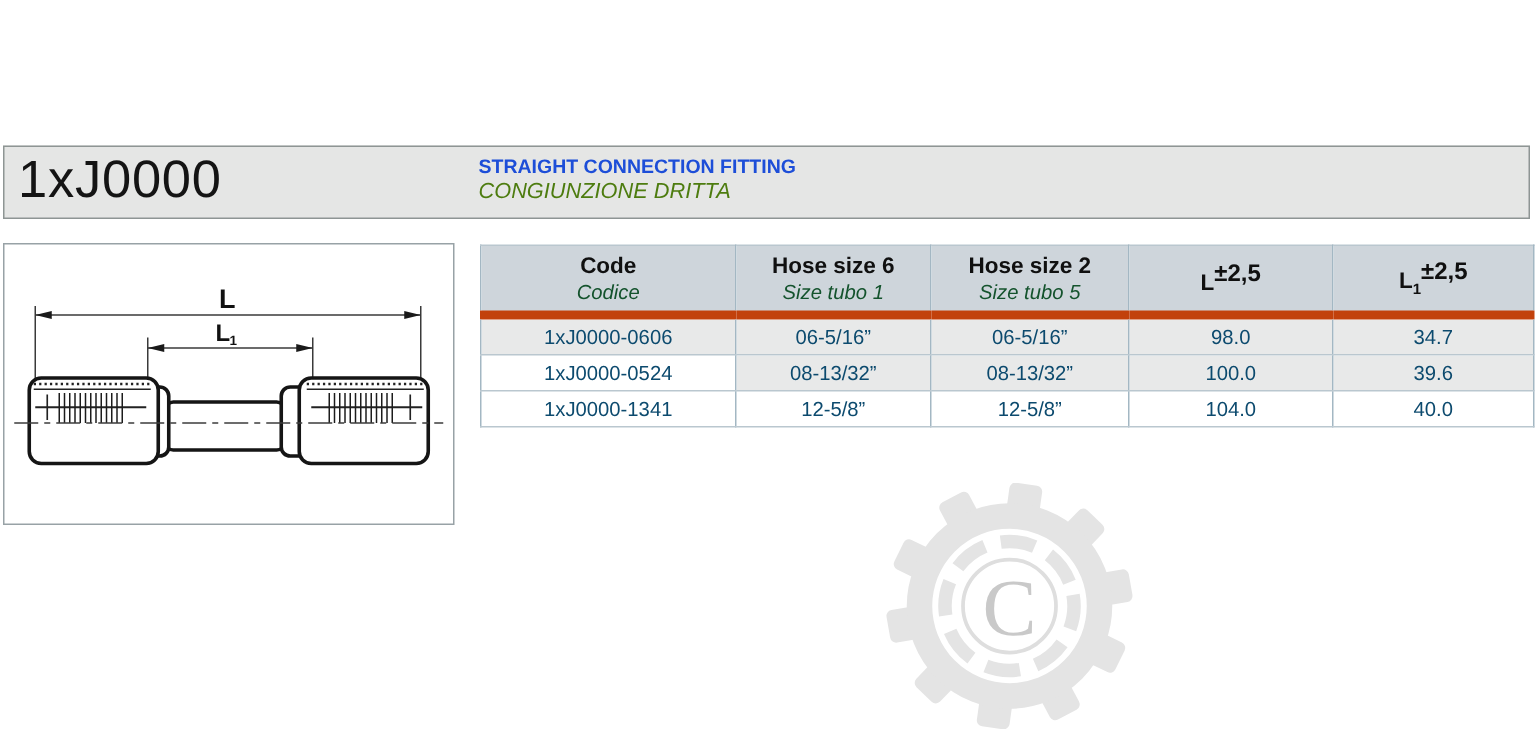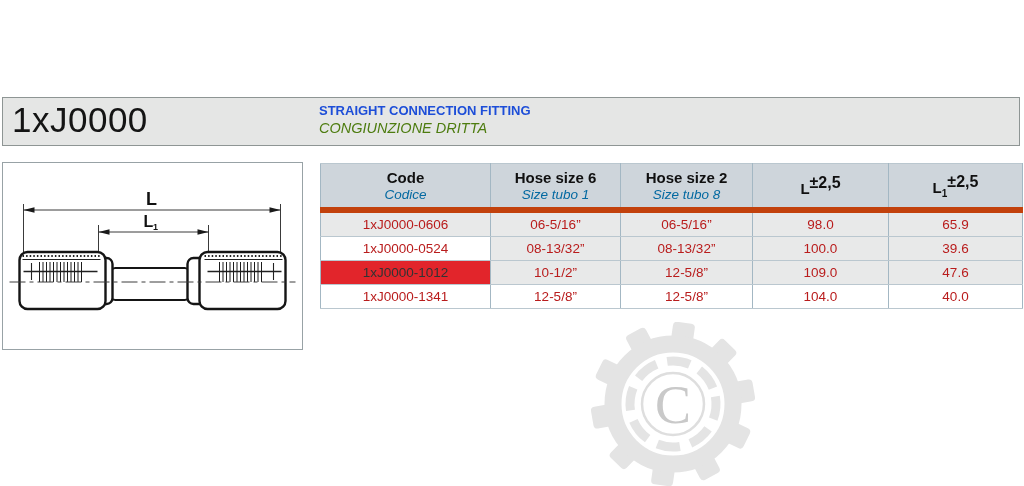--- a/index.html
+++ b/index.html
@@ -35,24 +35,24 @@
   .spec th,.spec td{
     border-left:1px solid #a3b7c3;border-right:1px solid #a3b7c3;
     border-top:1px solid #bac7cf;border-bottom:1px solid #bac7cf;
     text-align:center;vertical-align:middle;padding:0;
     overflow:hidden;white-space:nowrap;
   }
   .spec th{
     background:#ced5db;height:43px;font-size:15px;color:#101010;
     border-bottom:6px solid #c2410c;font-weight:bold;
   }
-  .spec th .sublabel{display:block;font-weight:normal;font-style:italic;font-size:13.5px;color:#0369a1;margin-top:1px;}
+  .spec th .sublabel{display:block;font-weight:normal;font-style:italic;font-size:13.5px;color:#14532d;margin-top:1px;}
   .spec th sup{font-size:16px;font-weight:bold;}
   .spec th sub{font-size:10px;font-weight:bold;}
-  .spec td{height:23px;font-size:13.5px;color:#b91c1c;}
+  .spec td{height:23px;font-size:13.5px;color:#0c4a6e;}
   tr.row-gray td{background:#e8e9e9;}
   tr.row-white td{background:transparent;}
   td.code-bg-white{background:#ffffff !important;}
   td.code-bg-gray{background:#e8e9e9 !important;}
   td.code-bg-red{background:#e2252b !important;color:#333;}
 
   
   .watermark{position:absolute;left:588px;top:322px;width:170px;height:164px;z-index:1;}
   .watermark text{font-family:"Liberation Serif","DejaVu Serif",serif;}
 </style>
@@ -177,51 +177,44 @@
       <th>
         <span>Code</span>
         <span class="sublabel">Codice</span>
       </th>
       <th>
         <span>Hose size 6</span>
         <span class="sublabel">Size tubo 1</span>
       </th>
       <th>
         <span>Hose size 2</span>
-        <span class="sublabel">Size tubo 8</span>
+        <span class="sublabel">Size tubo 5</span>
       </th>
       <th>
         <span>L</span><sup>±2,5</sup>
       </th>
       <th>
         <span>L</span><sub>1</sub><sup>±2,5</sup>
       </th>
     </tr>
   </thead>
   <tbody>
       <tr class="row-gray">
         <td class="code-bg-gray">1xJ0000-0606</td>
         <td>06-5/16”</td>
         <td>06-5/16”</td>
         <td>98.0</td>
-        <td>65.9</td>
+        <td>34.7</td>
       </tr>
       <tr class="row-gray">
         <td class="code-bg-white">1xJ0000-0524</td>
         <td>08-13/32”</td>
         <td>08-13/32”</td>
         <td>100.0</td>
         <td>39.6</td>
-      </tr>
-      <tr class="row-gray">
-        <td class="code-bg-red">1xJ0000-1012</td>
-        <td>10-1/2”</td>
-        <td>12-5/8”</td>
-        <td>109.0</td>
-        <td>47.6</td>
       </tr>
       <tr class="row-white">
         <td class="code-bg-white">1xJ0000-1341</td>
         <td>12-5/8”</td>
         <td>12-5/8”</td>
         <td>104.0</td>
         <td>40.0</td>
       </tr>
     </tbody>
 </table>

